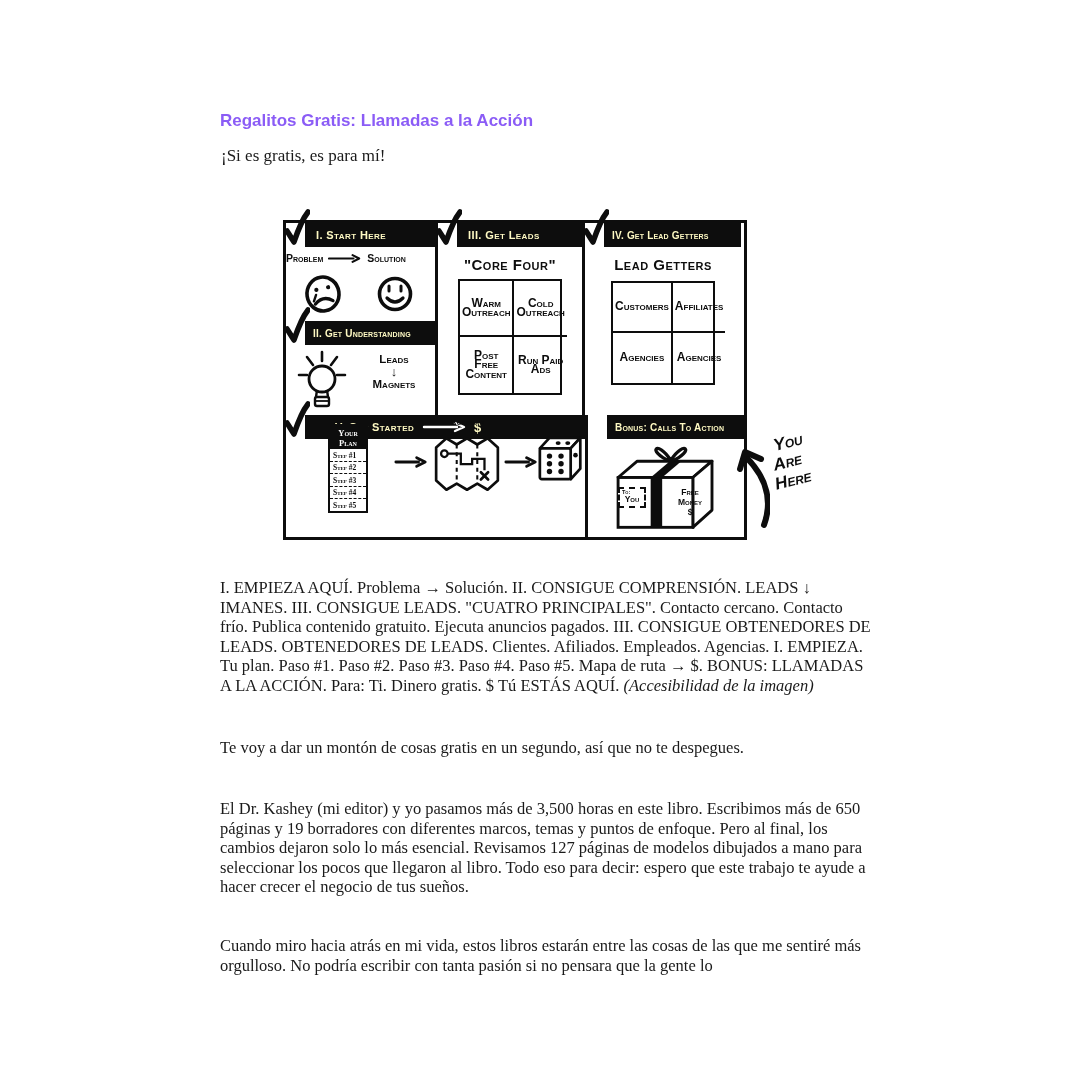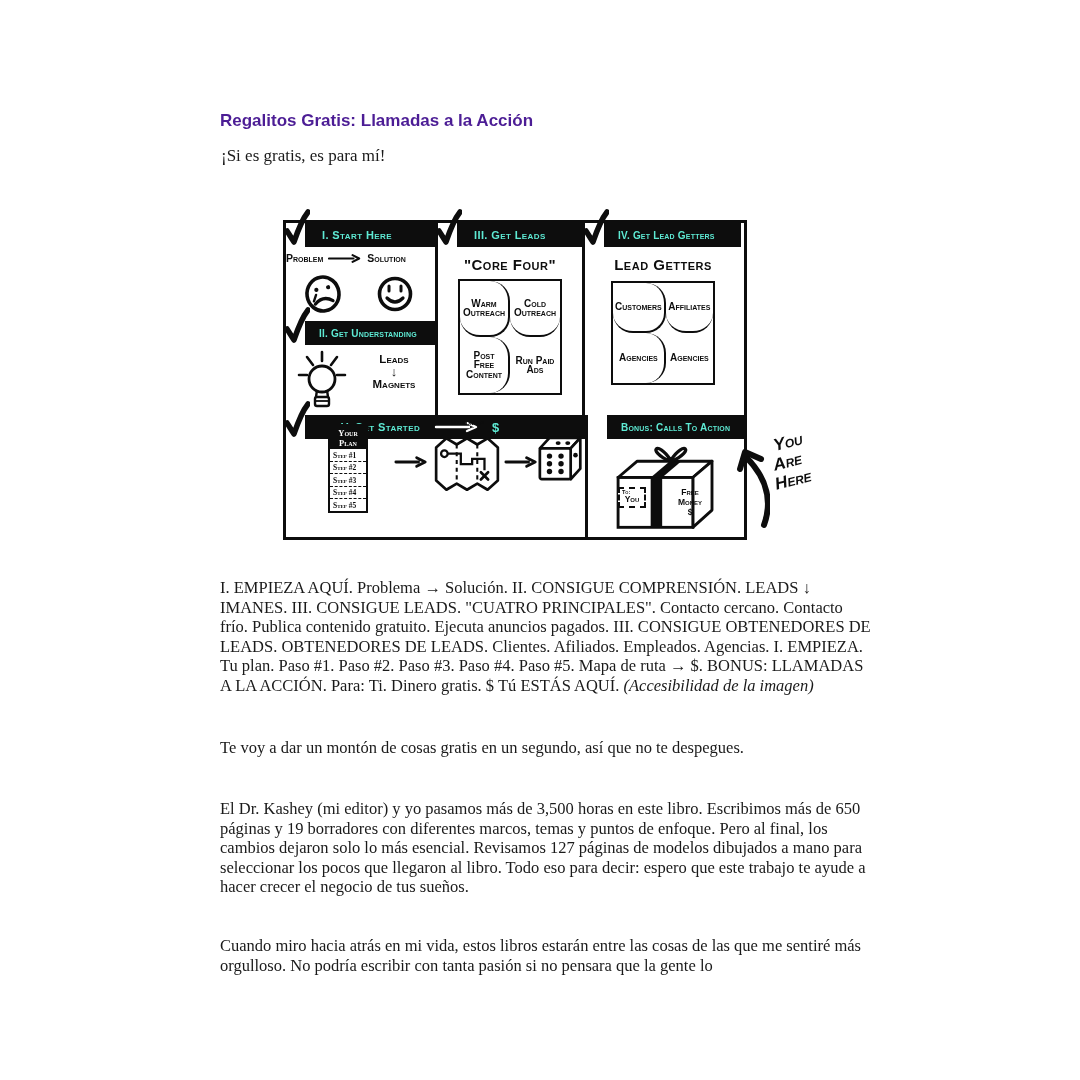--- a/index.html
+++ b/index.html
@@ -7,45 +7,45 @@
   body {
     width:1080px; height:1080px; position:relative; overflow:hidden;
     font-family:"Liberation Serif","DejaVu Serif",serif; color:#1a1a1a;
   }
   .abs { position:absolute; }
 
   
   .doc-heading {
     left:220px; top:111px; width:650px;
     font-family:"Liberation Sans","DejaVu Sans",sans-serif;
-    font-weight:bold; font-size:17px; color:#4c1d95;
+    font-weight:bold; font-size:17px; color:#8b5cf6;
   }
   .doc-tagline { left:221px; top:146px; width:650px; font-size:17px; }
   .body-par { left:220px; width:651px; font-size:16.5px; line-height:19.5px; }
   .par-alt   { top:578px; }
   .par-2     { top:738px; }
   .par-3     { top:799px; }
   .par-4     { top:936px; }
   .body-par em { font-style:italic; }
 
   
   .figure { left:283px; top:220px; width:464px; height:320px; border:3px solid #0d0d0d; background:#fff; }
   .fig-row1 { display:flex; height:192px; }
   .fig-row2 { display:flex; height:122px; }
   .fcol1 { width:152px; border-right:3px solid #0d0d0d; }
   .fcol2 { width:147px; border-right:3px solid #0d0d0d; }
   .fcol3 { width:156px; }
   .r2left { width:302px; border-right:3px solid #0d0d0d; position:relative; }
   .r2right { width:156px; position:relative; }
 
   .bar {
-    position:relative; height:24px; background:#0d0d0d; color:#5eead4;
+    position:relative; height:24px; background:#0d0d0d; color:#fef9c3;
     display:flex; align-items:center;
     font-family:"Liberation Sans","DejaVu Sans",sans-serif;
-    font-weight:bold; font-variant:small-caps; letter-spacing:.4px;gap:6px;
+    font-weight:bold; font-variant:small-caps; letter-spacing:.4px;
   }
   .bar-title { font-size:11px; padding-left:9px; white-space:nowrap; }
   .bar-title.small { font-size:10px; padding-left:6px; letter-spacing:.2px; }
   .checkbox {
     position:relative; width:21px; height:100%; background:#fff;
     border-right:2.5px solid #0d0d0d; flex:0 0 auto;
   }
   .checkmark-svg { position:absolute; left:-2px; top:-14px; width:26px; height:36px; z-index:5; }
 
   .hand {
@@ -66,22 +66,22 @@
   
   .table-panel { position:relative; height:168px; text-align:center; }
   .panel-sub { margin-top:9px; font-size:15px; letter-spacing:.5px; }
   .grid2 {
     margin:6px auto 0 auto; width:104px; border:2.5px solid #0d0d0d;
     display:grid; grid-template-columns:1fr 1fr; grid-template-rows:56px 56px;
   }
   .grid2.getters { grid-template-rows:50px 50px; margin-top:8px; }
   .cell {
     display:flex; align-items:center; justify-content:center; text-align:center;
-    font-size:10px; line-height:9.5px; padding:2px;
-    border-right:2.5px solid #0d0d0d; border-bottom:2.5px solid #0d0d0d;border-radius:20px;
+    font-size:12px; line-height:9.5px; padding:2px;
+    border-right:2.5px solid #0d0d0d; border-bottom:2.5px solid #0d0d0d;
   }
   .cell:nth-child(2n) { border-right:none; }
   .cell:nth-child(3), .cell:nth-child(4) { border-bottom:none; }
 
   
   .plan-card { position:absolute; left:42px; top:9px; width:40px; border:2px solid #0d0d0d; background:#fff;font-family:Liberation Serif, serif; }
   .plan-head { background:#0d0d0d; color:#fff; font-size:8.5px; text-align:center; padding:2px 0 1px 0; }
   .plan-step { font-size:7.5px; padding:1.5px 3px 1px 3px; border-bottom:1.5px dashed #0d0d0d; }
   .plan-step:last-child { border-bottom:none; }
   .flow-arrow1 { position:absolute; left:108px; top:40px; width:34px; height:14px; }

